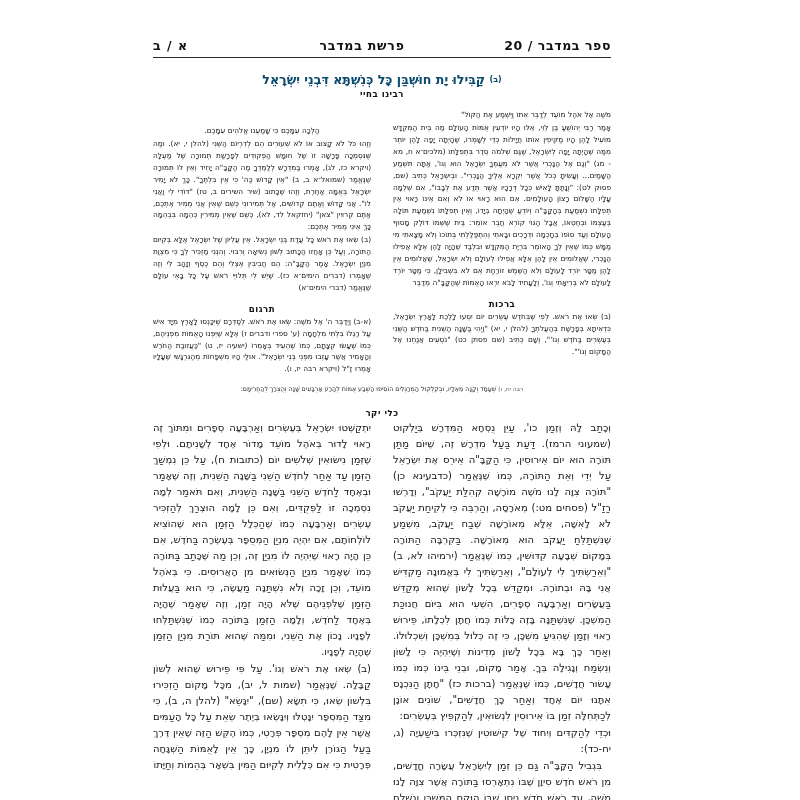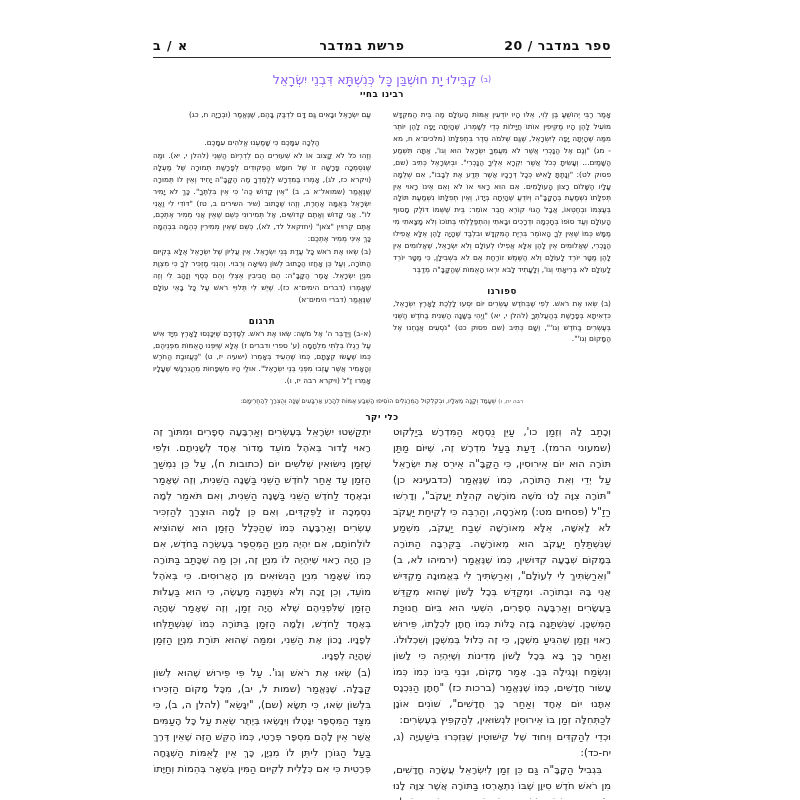--- a/index.html
+++ b/index.html
@@ -75,22 +75,22 @@
   .sec-head.tiny { font-size: 8.6px; }
 
   
   .targum {
     margin-top: 13px;
     text-align: center;
   }
   .targum .line {
     font-size: 12.6px;
     line-height: 1.45;
-    font-weight: 400;
-    color: #8b5cf6;
+    font-weight: 700;
+    color: #0c4a6e;
   }
   .targum .ref {
     font-size: 8px;
     vertical-align: 2px;
   }
 
   
   .cols {
     display: flex;
     flex-direction: row;
@@ -123,21 +123,21 @@
   .footnote-band {
     margin-top: 8px;
     font-size: 6.3px;
     line-height: 1.5;
     text-align: center;
     color: #2a2a2a;
   }
   .footnote-band .srcref { font-size: 5.6px; }
 
   .kliyakar-head {
-    margin-top: 6px;
+    margin-top: 14px;
   }
   .kli-cols { margin-top: 2px; }
   .kli .para { font-size: 10px; line-height: 1.6; }
   .spacer-md { height: 9px; }
 </style>
 </head>
 <body>
 
 <div class="page">
   <div class="content">
@@ -154,30 +154,30 @@
         <span class="ref">(ב)</span>
         <span>קַבִּילוּ יָת חוּשְׁבַּן כָּל כְּנִשְׁתָּא דִּבְנֵי יִשְׂרָאֵל</span>
       </div>
     </div>
 
     <div class="sec-head tiny" style="margin-top:0">רבינו בחיי</div>
 
     <div class="cols">
 
       <div class="col">
+        <p class="para">מֹשֶׁה אֶל אֹהֶל מוֹעֵד לְדַבֵּר אִתּוֹ וַיִּשְׁמַע אֶת הַקּוֹל"</p>
         <p class="para">אָמַר רַבִּי יְהוֹשֻׁעַ בֶּן לֵוִי, אֵלּוּ הָיוּ יוֹדְעִין אֻמּוֹת הָעוֹלָם מַה בֵּית הַמִּקְדָּשׁ מוֹעִיל לָהֶן הָיוּ מַקִּיפִין אוֹתוֹ חֲיָילוֹת כְּדֵי לְשָׁמְרוֹ, שֶׁהָיְתָה יָפָה לָהֶן יוֹתֵר מִמַּה שֶּׁהָיְתָה יָפָה לְיִשְׂרָאֵל, שֶׁגַּם שְׁלֹמֹה סֵדֶר בִּתְפִלָּתוֹ (מלכים־א ח, מא - מג) "וְגַם אֶל הַנָּכְרִי אֲשֶׁר לֹא מֵעַמְּךָ יִשְׂרָאֵל הוּא וְגוֹ', אַתָּה תִּשְׁמַע הַשָּׁמַיִם... וְעָשִׂיתָ כְּכֹל אֲשֶׁר יִקְרָא אֵלֶיךָ הַנָּכְרִי". וּבְיִשְׂרָאֵל כְּתִיב (שם, פסוק לט): "וְנָתַתָּ לָאִישׁ כְּכָל דְּרָכָיו אֲשֶׁר תֵּדַע אֶת לְבָבוֹ", אִם שְׁלֵמָה עָלָיו הַשָּׁלוֹם רָצוֹן הָעוֹלָמִים. אִם הוּא רָאוּי אוֹ לֹא וְאִם אֵינוֹ רָאוּי אֵין תְּפִלָּתוֹ נִשְׁמַעַת בְּהָקָבָּ"ה וְיוֹדֵעַ שֶׁהָיְתָה בְּיָדוֹ, וְאֵין תְּפִלָּתוֹ נִשְׁמַעַת תּוֹלָה בְּעַצְמוֹ וּבְחֶטְאוֹ, אֲבָל הַגּוֹי קוֹרֵא חֲבֵר אוֹמֵר: בֵּית שֶׁשְּׁמוֹ דּוֹלֶק מָסוּף הָעוֹלָם וְעַד סוֹפוֹ בְּחָכְמָה וּדְרָכִים וּבָאתִי וְהִתְפַּלַּלְתִּי בְּתוֹכוֹ וְלֹא מָצָאתִי מִי מַמָּשׁ כְּמוֹ שֶׁאֵין לְךָ הָאוֹמֵר בִּרְיַת הַמִּקְדָּשׁ וּבִלְבַד שֶׁהָיָה לָהֶן אֵלָּא אֲפִילוּ הַנָּכְרִי, שֶׁאֲלוּמִים אֵין לָהֶן אֵלָּא אֲפִילוּ לְעוֹלָם וְלֹא יִשְׂרָאֵל, שֶׁאֲלוּמִים אֵין לָהֶן מַטָּר יוֹרֵד לָעוֹלָם וְלֹא הַשֶּׁמֶשׁ זוֹרַחַת אֵם לֹא בִּשְׁבִילָן, כִּי מַטָּר יוֹרֵד לָעוֹלָם לֹא בְּרִיאָתִי וְגוֹ', וְלָעָתִיד לָבֹא יִרְאוּ הָאֻמּוֹת שֶׁהַקָּבָּ"ה מְדַבֵּר</p>
         <div class="spacer-md"></div>
-        <div class="sec-head tiny">ספורנו</div>
+        <div class="sec-head tiny">ברכות</div>
         <p class="para">(ב) שְׂאוּ אֶת רֹאשׁ. לְפִי שֶׁבְּחֹדֶשׁ עֶשְׂרִים יוֹם יִסְעוּ לָלֶכֶת לָאָרֶץ יִשְׂרָאֵל, כִּדְאִיתָא בְּפָרָשַׁת בְּהַעֲלֹתְךָ (להלן י, יא) "וַיְהִי בַּשָּׁנָה הַשֵּׁנִית בַּחֹדֶשׁ הַשֵּׁנִי בְּעֶשְׂרִים בַּחֹדֶשׁ וְגוֹ'", וְשָׁם כְּתִיב (שם פסוק כט) "נֹסְעִים אֲנַחְנוּ אֶל הַמָּקוֹם וְגוֹ'".</p>
       </div>
 
       <div class="gut"></div>
 
       <div class="col">
-        <p class="para">עַם יִשְׂרָאֵל וּבָאִים גַּם דָּם לִדְבַּק בָּהֶם, שֶׁנֶּאֱמַר (וּבְרָיָה ח, כג)</p>
         <p class="para center">הַלְכָה עִמָּכֶם כִּי שָׁמַעְנוּ אֱלֹהִים עִמָּכֶם.</p>
         <p class="para">וְזֶהוּ כֹּל לֹא קָצוּב אוֹ לֹא שִׁעוּרִים הֵם לְדִרְיוֹם הַשֵּׁנִי (להלן י, יא). וּמַה שֶּׁנִּסְמְכָה פָּרָשָׁה זוֹ שֶׁל חוּמָשׁ הַפְּקוּדִים לְפָרָשַׁת תְּמוּרָה שֶׁל מַעְלָה (ויקרא כז, לג), אָמְרוּ בַּמִּדְרָשׁ לְלַמֶּדְךָ מַה הַקָּבָּ"ה יָחִיד וְאֵין לוֹ תְּמוּרָה שֶׁנֶּאֱמַר (שמואל־א ב, ב) "אֵין קָדוֹשׁ כַּה' כִּי אֵין בִּלְתֶּךָ". כָּךְ לֹא יָמִיר יִשְׂרָאֵל בְּאֻמָּה אַחֶרֶת, וְזֶהוּ שֶׁכָּתוּב (שיר השירים ב, טז) "דּוֹדִי לִי וַאֲנִי לוֹ". אֲנִי קָדוֹשׁ וְאַתֶּם קְדוֹשִׁים, אַל תְּמִירוּנִי כְּשֵׁם שֶׁאֵין אֲנִי מֵמִיר אֶתְכֶם, אַתֶּם קְרוּיִין "צֹאן" (יחזקאל לד, לא), כְּשֵׁם שֶׁאֵין מְמִירִין כְּהֵמָה בִּבְהֵמָה כָּךְ אֵינִי מֵמִיר אֶתְכֶם:</p>
         <p class="para">(ב) שְׂאוּ אֶת רֹאשׁ כָּל עֲדַת בְּנֵי יִשְׂרָאֵל. אֵין עֲלִיּוֹן שֶׁל יִשְׂרָאֵל אֶלָּא בְּקִיּוּם הַתּוֹרָה, וְעַל כֵּן אָחֲזוּ הַכָּתוּב לְשׁוֹן נְשִׂיאָה וְרִבּוּי. וְהִנְנִי מַזְכִּיר לְךָ כִּי מִצְוַת מִנְיַן יִשְׂרָאֵל. אָמַר הַקָּבָּ"ה: הֵם חֲבִיבִין אֵצְלִי וְהֵם כֶּסֶף וְזָהָב לִי וְזֶה שֶׁאָמְרוּ (דברים הימים־א כז). שֶׁיֵּשׁ לִי תְּלוּיֵי רֹאשׁ עַל כָּל בָּאֵי עוֹלָם שֶׁנֶּאֱמַר (דברי הימים־א)</p>
         <div class="spacer-md"></div>
         <div class="sec-head tiny">תרגום</div>
         <p class="para">(א-ב) וַיְדַבֵּר ה' אֶל מֹשֶׁה: שְׂאוּ אֶת רֹאשׁ. לְסַדְּרָם שֶׁיִּכָּנְסוּ לָאָרֶץ מִיָּד אִישׁ עַל רַגְלוֹ בִּלְתִּי מִלְחָמָה (ע' ספרי ודברים ז) אֶלָּא שֶׁיִּפְּנוּ הָאֻמּוֹת מִפְּנֵיהֶם, כְּמוֹ שֶׁעָשׂוּ קְצָתָם, כְּמוֹ שֶׁהֵעִיד בְּאָמְרוֹ (ישעיה יז, ט) "כַּעֲזוּבַת הַחֹרֶשׁ וְהָאָמִיר אֲשֶׁר עָזְבוּ מִפְּנֵי בְּנֵי יִשְׂרָאֵל". אוּלַי הָיוּ מִשְׁפָּחוֹת מֵהַגִּרְגָּשִׁי שֶׁעָלָיו אָמְרוּ זַ"ל (ויקרא רבה יז, ו).</p>
       </div>
     </div>
 
     <div class="footnote-band">

